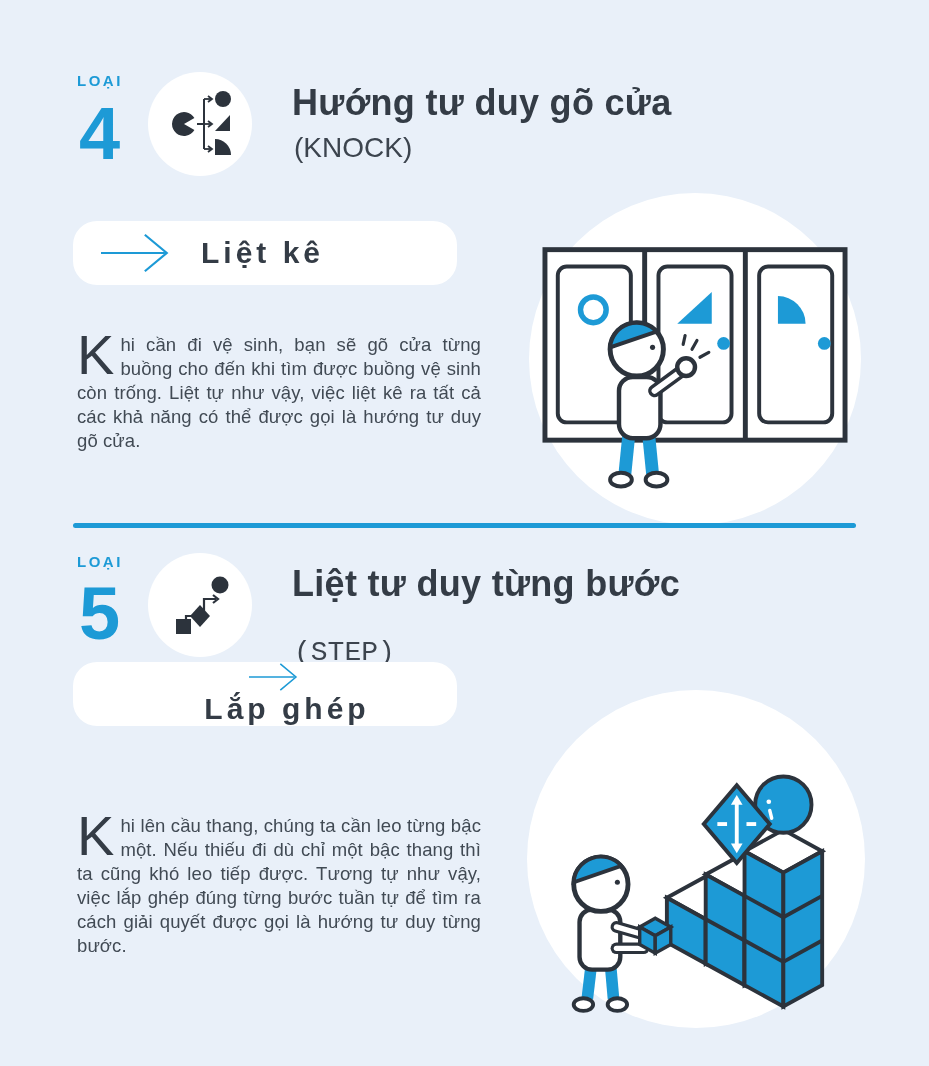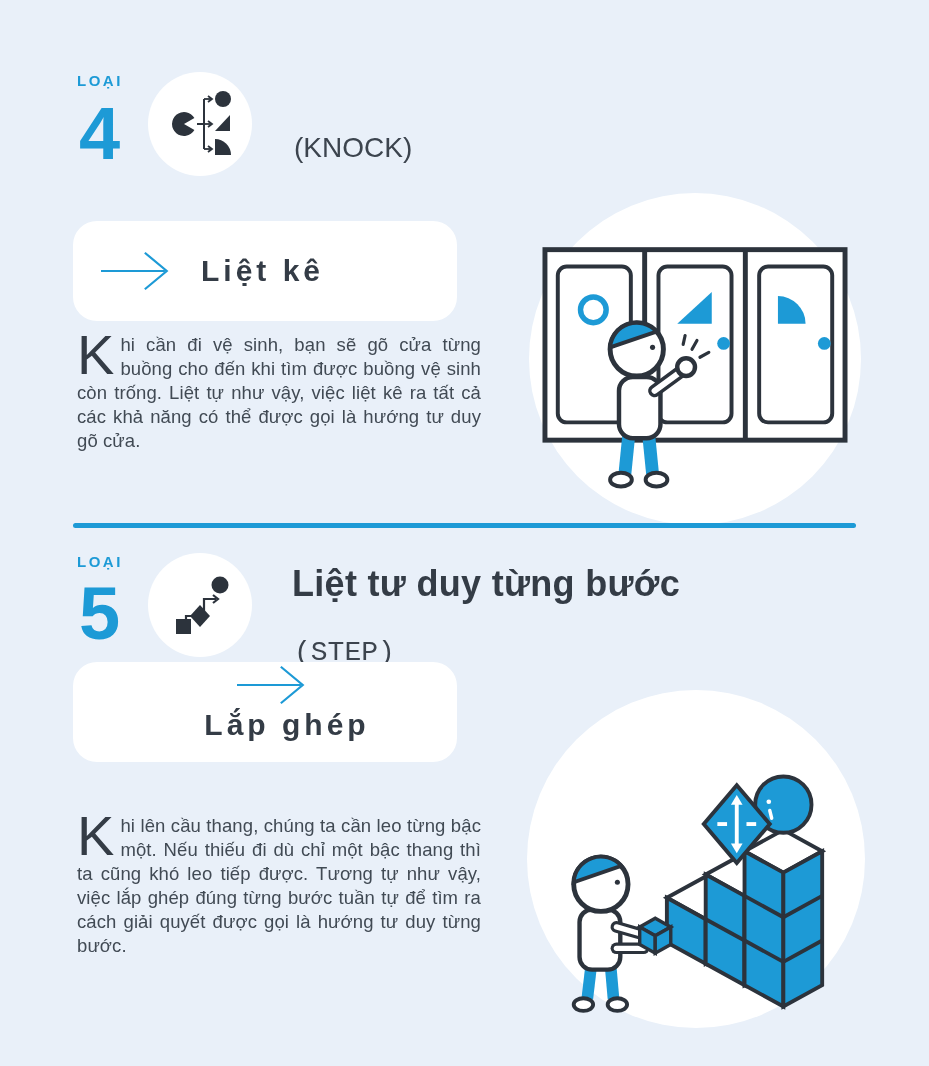--- a/index.html
+++ b/index.html
@@ -6,21 +6,21 @@
   body { background:#e9f0f9; font-family:"Liberation Sans", sans-serif; }
   .page { position:relative; width:929px; height:1066px; background:#e9f0f9; overflow:hidden; }
 
   .type-label { position:absolute; color:#1d9ad6; font-size:15px; font-weight:bold; letter-spacing:2.5px; }
   .type-number { position:absolute; color:#1d9ad6; font-size:74px; font-weight:bold; line-height:1; }
   .icon-circle { position:absolute; width:104px; height:104px; background:#fff; border-radius:50%;
                  display:flex; align-items:center; justify-content:center; }
   .sec-title { position:absolute; color:#343c46; font-size:36px; font-weight:bold; letter-spacing:0.3px; }
   .sec-sub { position:absolute; color:#3c444e; font-size:28px; font-weight:400; }
 
-  .keyword-card { position:absolute; width:384px; height:100px; background:#fff; border-radius:24px;
+  .keyword-card { position:absolute; width:384px; height:64px; background:#fff; border-radius:24px;
                   display:flex; align-items:center; padding-left:28px; }
   .keyword-text { color:#343c46; font-size:30px; font-weight:bold; letter-spacing:4px; margin-left:16px; }
 
   .body-para { position:absolute; width:404px; color:#414a54; font-size:18.5px; line-height:24px;
                text-align:justify; letter-spacing:0.1px; }
   .dropcap { float:left; font-size:56px; line-height:44px; padding-right:6px; font-weight:400; color:#343c46; }
 
   .illo-circle { position:absolute; background:#fff; border-radius:50%;
                  display:flex; justify-content:center; }
   .illo-circle.knock { left:529px; top:193px; width:332px; height:332px; align-items:flex-start; padding-top:52px; }
@@ -47,20 +47,21 @@
       <line x1="40" y1="40" x2="47" y2="40" stroke="#2c333c" stroke-width="1.8"></line>
       <path d="M44,37 L48,40 L44,43" fill="none" stroke="#2c333c" stroke-width="1.8"></path>
       <line x1="40" y1="65" x2="47" y2="65" stroke="#2c333c" stroke-width="1.8"></line>
       <path d="M44,62 L48,65 L44,68" fill="none" stroke="#2c333c" stroke-width="1.8"></path>
       <circle cx="59" cy="15" r="8" fill="#2c333c"></circle>
       <polygon points="51,47 66,47 66,31" fill="#2c333c"></polygon>
       <path d="M51,71 L51,55 A16,16 0 0 1 67,71 Z" fill="#2c333c"></path>
     </svg>
   </div>
 
+  <div class="sec-title" style="left:292px; top:82px;">Hướng tư duy gõ cửa</div>
   <div class="sec-sub" style="left:294px; top:132px;">(KNOCK)</div>
 
   <div class="keyword-card" style="left:73px; top:221px;">
     <svg width="84" height="46" viewBox="0 0 92 46">
       <line x1="0" y1="23" x2="70" y2="23" stroke="#1d9ad6" stroke-width="2.4"></line>
       <path d="M48,3 L72,23 L48,43" fill="none" stroke="#1d9ad6" stroke-width="2.4"></path>
     </svg>
     <span class="keyword-text">Liệt kê</span>
   </div>
 

